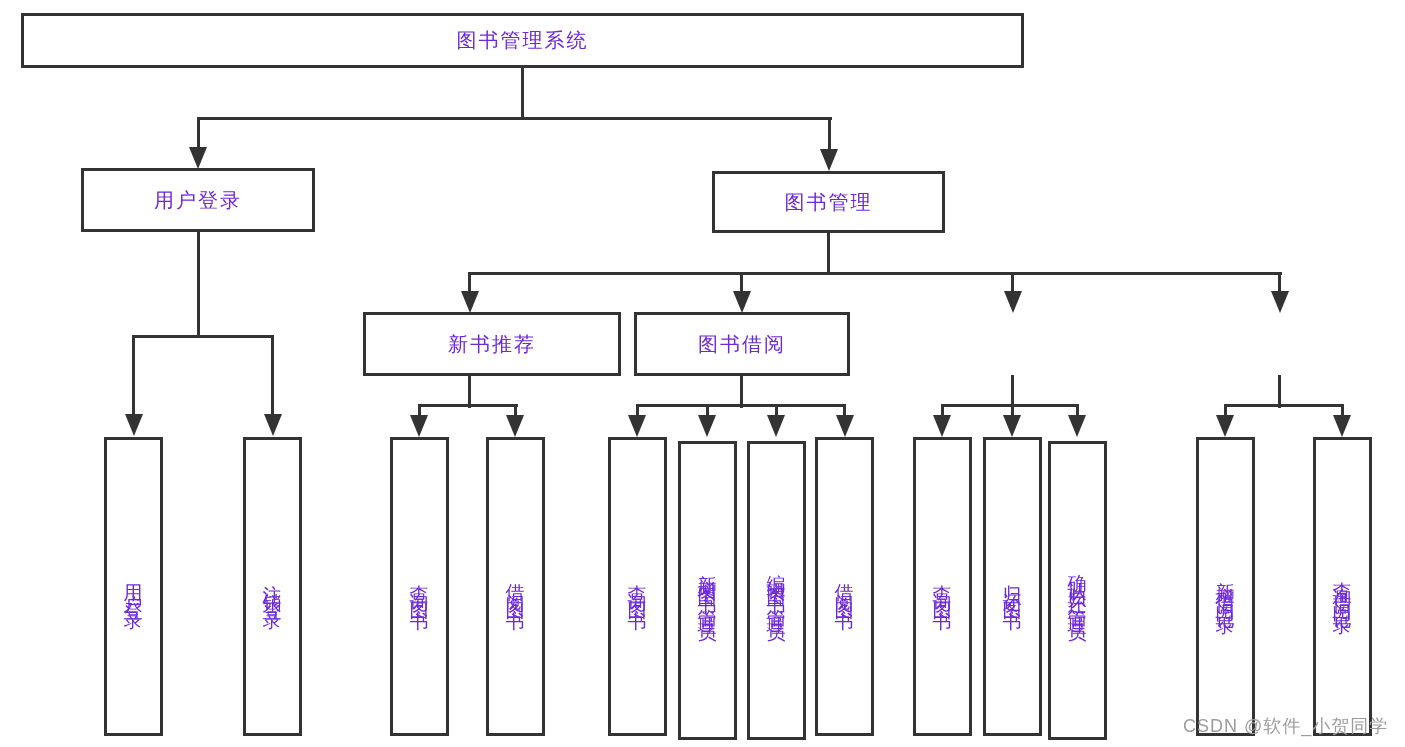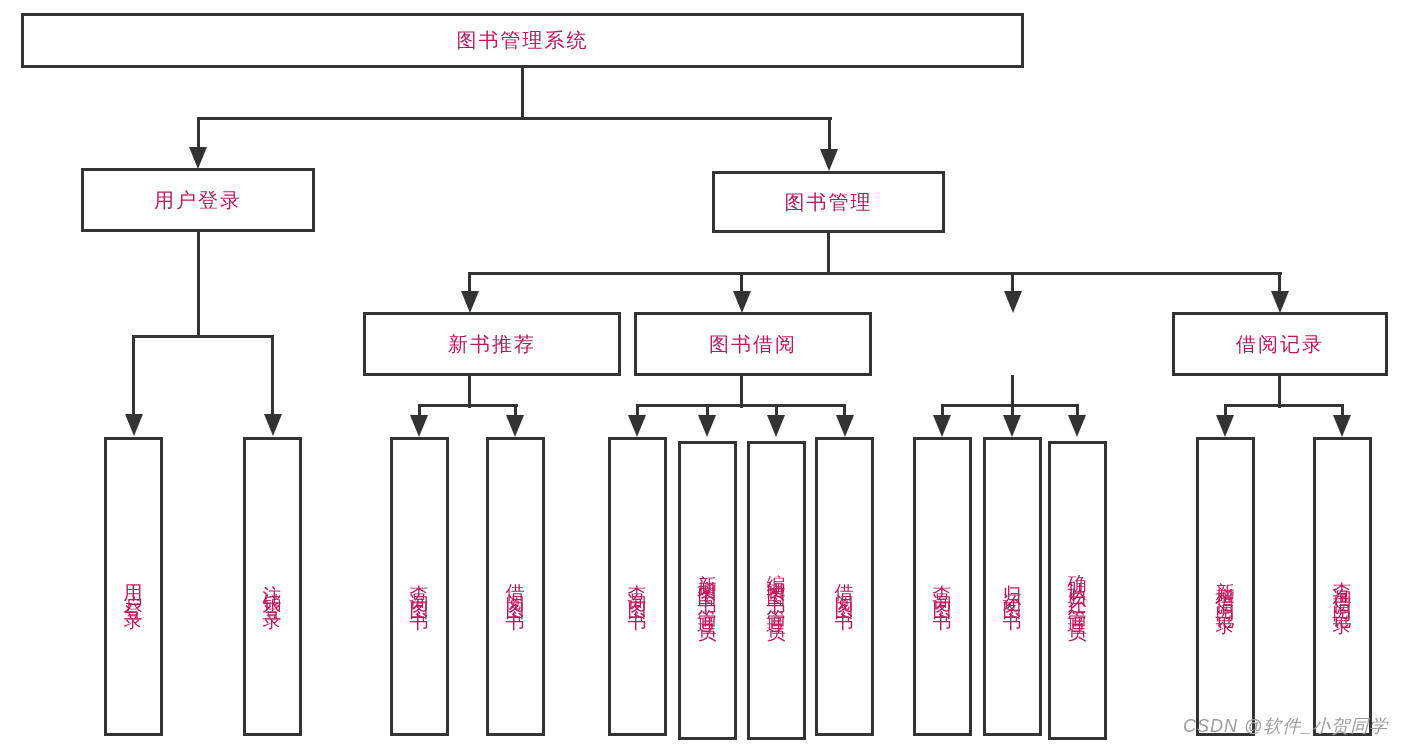--- a/index.html
+++ b/index.html
@@ -16,21 +16,21 @@
     overflow: hidden;
   }
   .box {
     position: absolute;
     box-sizing: border-box;
     border: 3px solid #333333;
     background: #ffffff;
     display: flex;
     align-items: center;
     justify-content: center;
-    color: #be185d;
+    color: #6d28d9;
     z-index: 2;
   }
   .h-label {
     font-size: 20px;
     letter-spacing: 2px;
     white-space: nowrap;
   }
   .vtext {
     writing-mode: vertical-rl;
     text-orientation: mixed;
@@ -58,21 +58,20 @@
   }
   .watermark {
     position: absolute;
     left: 1183px;
     top: 714px;
     font-size: 18px;
     letter-spacing: 1px;
     color: #9c9c9c;
     white-space: nowrap;
     z-index: 5;
-    font-style: italic;
   }
 </style>
 </head>
 <body>
 
 <div class="canvas">
 
   <div class="box" style="left:21px;top:13px;width:1003px;height:55px">
     <span class="h-label">图书管理系统</span>
   </div>
@@ -105,25 +104,22 @@
   <div class="vline" style="left:740px;top:272px;height:22px"></div>
   <div class="arr" style="left:733px;top:291px"></div>
   <div class="vline" style="left:1011px;top:272px;height:22px"></div>
   <div class="arr" style="left:1004px;top:291px"></div>
   <div class="vline" style="left:1278px;top:272px;height:22px"></div>
   <div class="arr" style="left:1271px;top:291px"></div>
 
   <div class="box" style="left:363px;top:312px;width:258px;height:64px">
     <span class="h-label">新书推荐</span>
   </div>
-  <div class="box" style="left:634px;top:312px;width:238px;height:64px">
+  <div class="box" style="left:634px;top:312px;width:216px;height:64px">
     <span class="h-label">图书借阅</span>
-  </div>
-  <div class="box" style="left:1172px;top:312px;width:216px;height:64px">
-    <span class="h-label">借阅记录</span>
   </div>
 
   <div class="vline" style="left:468px;top:375px;height:33px"></div>
   <div class="hline" style="left:418px;top:404px;width:100px"></div>
   <div class="vline" style="left:418px;top:404px;height:13px"></div>
   <div class="arr" style="left:410px;top:415px"></div>
   <div class="vline" style="left:514px;top:404px;height:13px"></div>
   <div class="arr" style="left:506px;top:415px"></div>
 
   <div class="vline" style="left:740px;top:375px;height:33px"></div>

